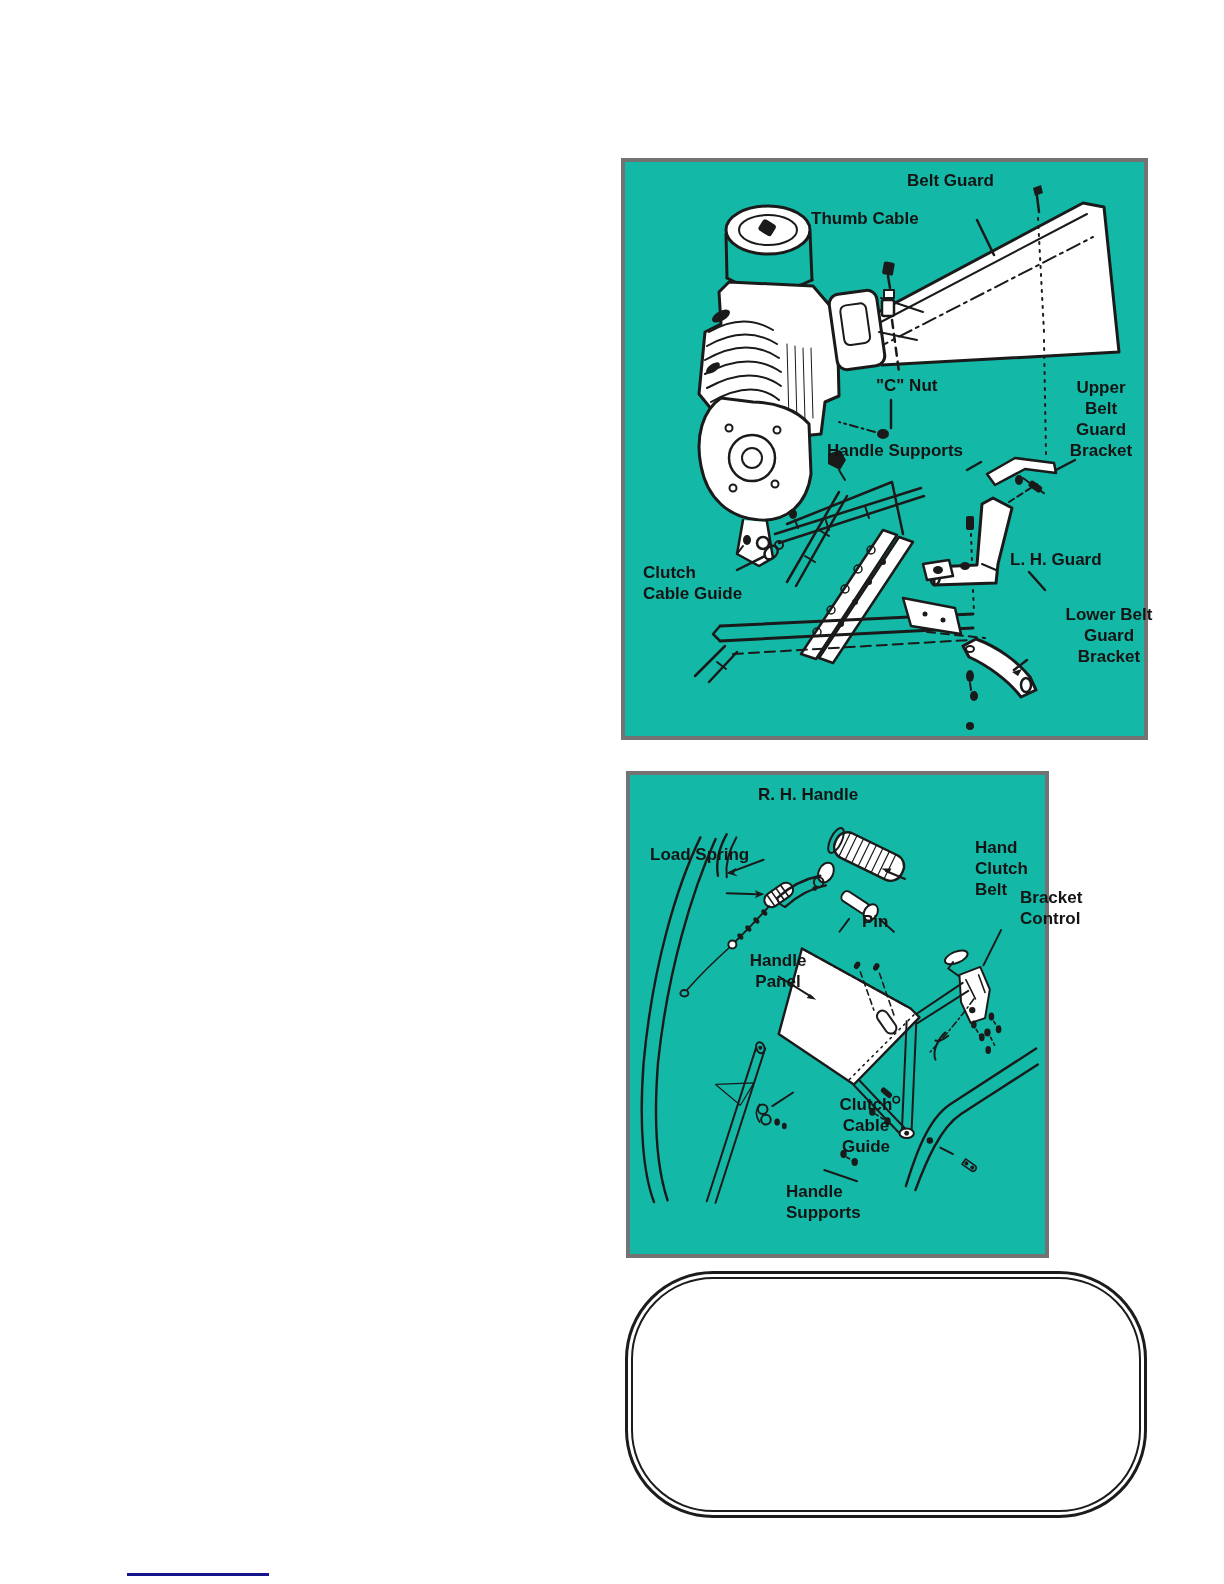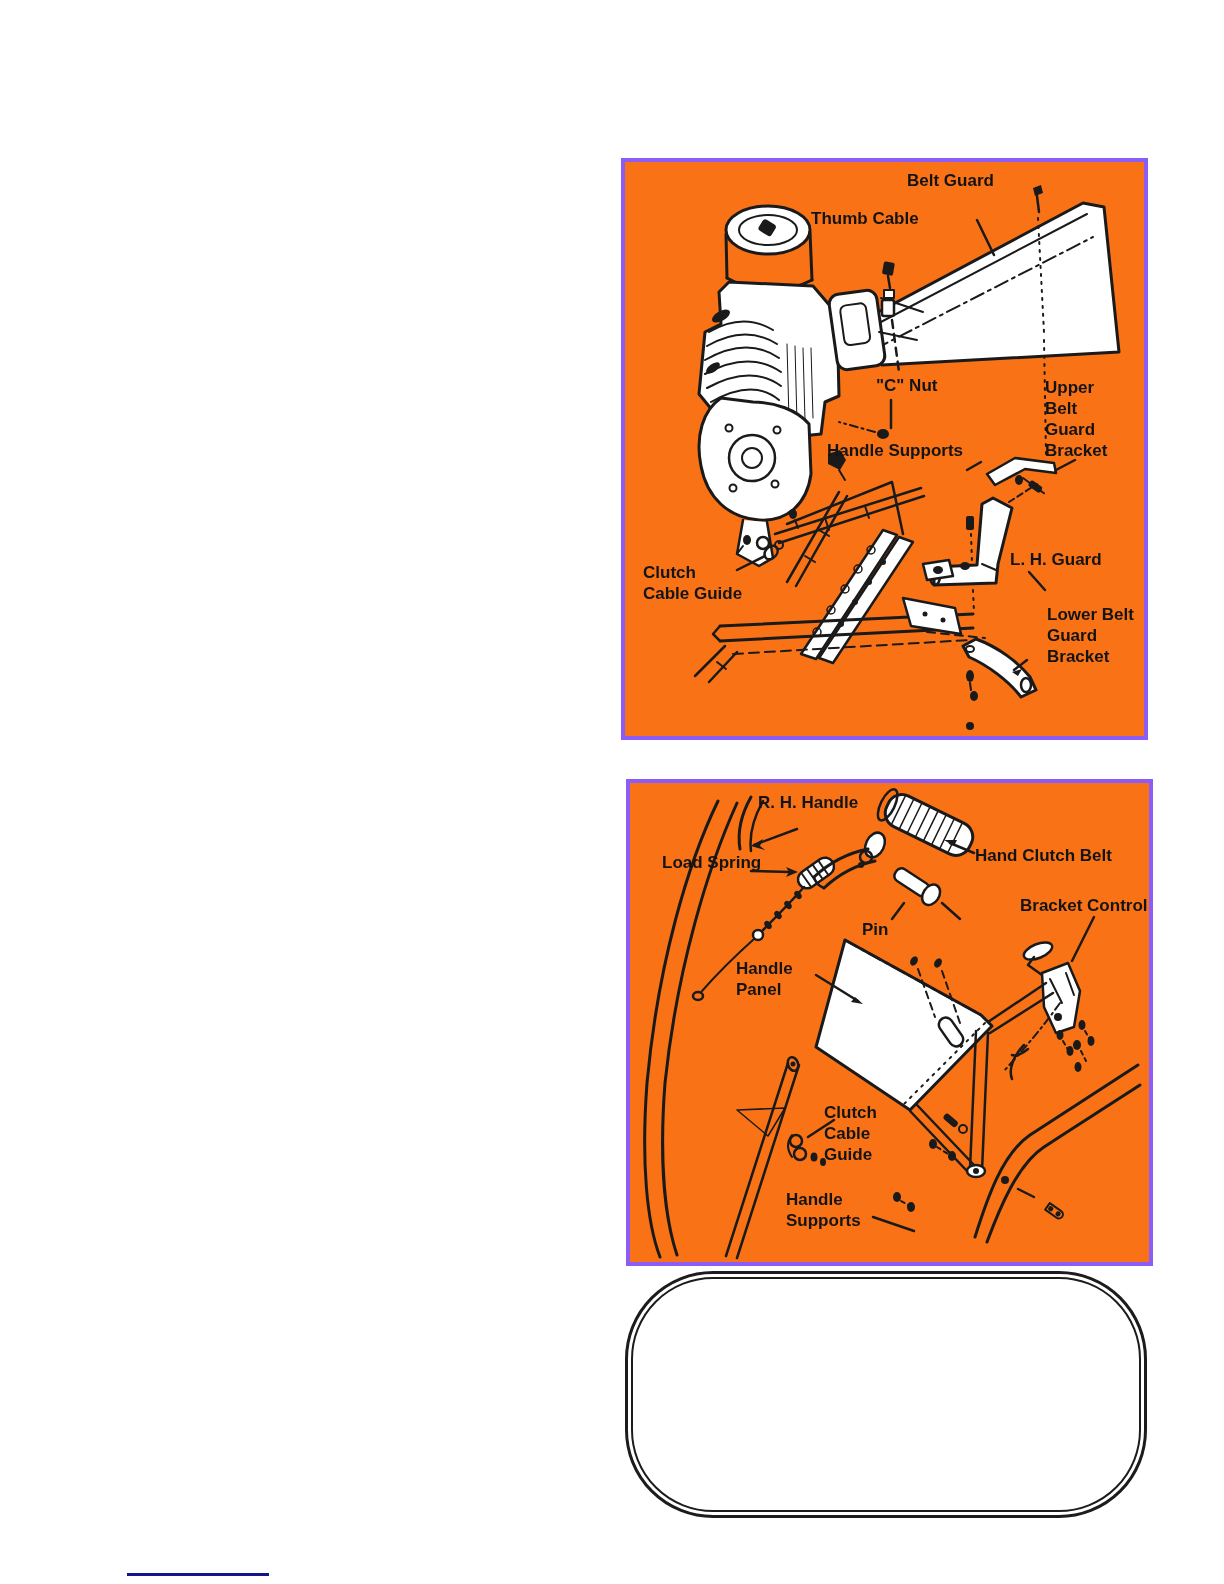--- a/index.html
+++ b/index.html
@@ -1,24 +1,24 @@
 <!DOCTYPE html>
 <html><head>
 <meta charset="utf-8">
 <style>
   html,body{margin:0;padding:0;background:#ffffff;}
   #page{position:relative;width:1224px;height:1584px;background:#ffffff;overflow:hidden;
         font-family:"Liberation Sans",sans-serif;}
-  .figure{position:absolute;border:4px solid #8b5cf6;background:#f97316;box-sizing:border-box;}
+  .figure{position:absolute;border:4px solid #737373;background:#14b8a6;box-sizing:border-box;}
   #fig1{left:621px;top:158px;width:527px;height:582px;}
-  #fig2{left:626px;top:771px;width:527px;height:487px;margin-top:8px;}
+  #fig2{left:626px;top:771px;width:423px;height:487px;}
   .figure svg{position:absolute;left:0;top:0;width:100%;height:100%;}
   .lbl{position:absolute;font-weight:bold;font-size:17px;line-height:21px;color:#141414;
        white-space:pre-line;}
-  .ctr{}
+  .ctr{text-align:center;}
   
   #notebox{position:absolute;left:625px;top:1271px;width:522px;height:247px;box-sizing:border-box;
            border:3px solid #1c1c1c;border-radius:88px;}
   #notebox .inner{position:absolute;left:3px;top:3px;right:3px;bottom:3px;
                   border:2px solid #1c1c1c;border-radius:82px;}
   #footer-rule{position:absolute;left:127px;top:1573px;width:142px;height:3px;background:#14148c;}
   
   .s1{stroke:#1a1a1a;stroke-width:1;fill:none;stroke-linecap:round;stroke-linejoin:round;}
   .s15{stroke:#1a1a1a;stroke-width:1.5;fill:none;stroke-linecap:round;stroke-linejoin:round;}
   .s2{stroke:#1a1a1a;stroke-width:2;fill:none;stroke-linecap:round;stroke-linejoin:round;}
@@ -323,21 +323,21 @@
         <path class="s25" d="M204,337 L178,354"></path>
       </g>
       <g>
         <path class="s25" d="M243,434 L284,448"></path>
         <ellipse class="bf" cx="267" cy="414" rx="4" ry="5"></ellipse>
         <ellipse class="bf" cx="281" cy="424" rx="4" ry="5"></ellipse>
         <path class="s2 dash44" d="M271,418 L278,422"></path>
       </g>
     </svg>
     <div class="lbl" style="left:128px;top:9px">R. H. Handle</div>
-    <div class="lbl" style="left:32px;top:69px">Load Spring</div>
+    <div class="lbl" style="left:20px;top:69px">Load Spring</div>
     <div class="lbl" style="left:345px;top:62px">Hand Clutch Belt</div>
     <div class="lbl" style="left:232px;top:136px">Pin</div>
     <div class="lbl" style="left:390px;top:112px">Bracket Control</div>
     <div class="lbl ctr" style="left:106px;top:175px;width:84px">Handle
 Panel</div>
     <div class="lbl ctr" style="left:194px;top:319px;width:84px">Clutch
 Cable
 Guide</div>
     <div class="lbl" style="left:156px;top:406px">Handle
 Supports</div>

